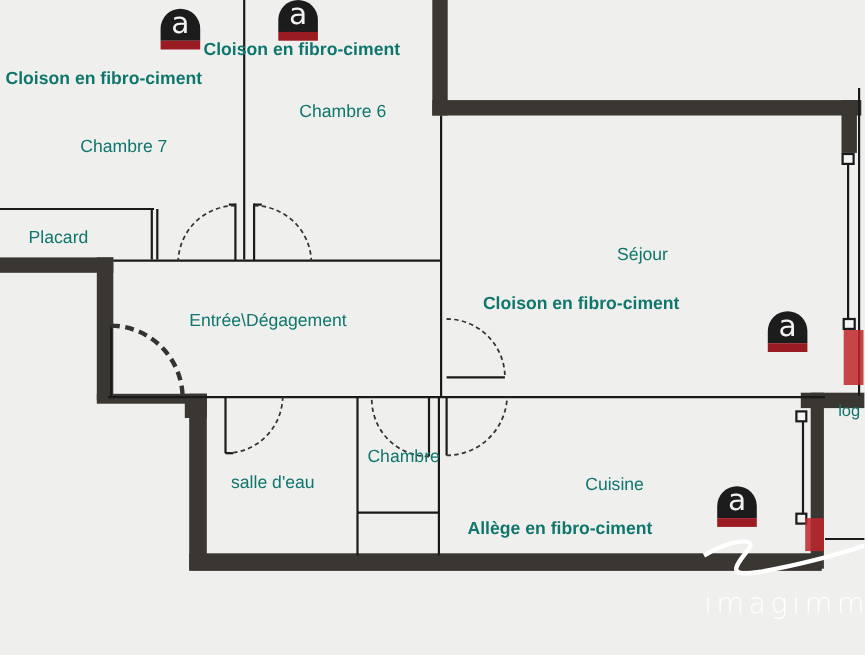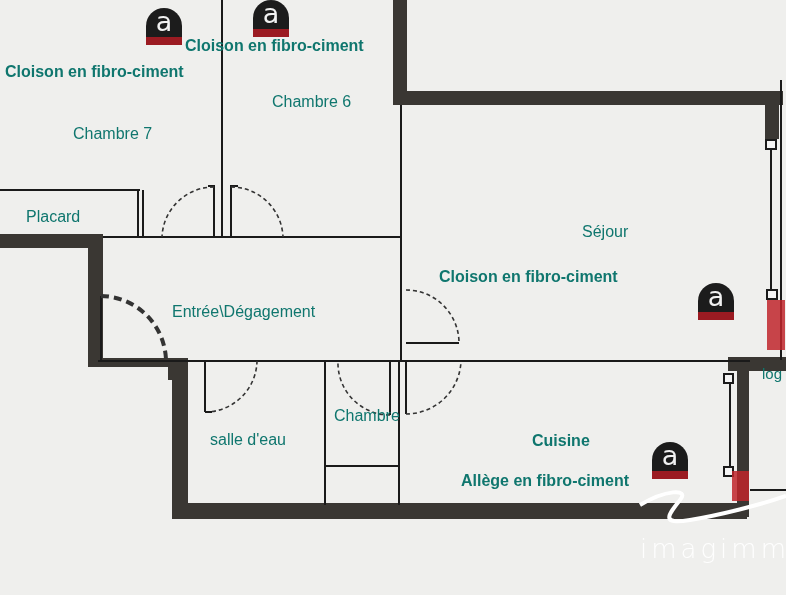--- a/index.html
+++ b/index.html
@@ -111,25 +111,25 @@
 </div>
 <div class="badge" style="left:652px;top:442px;">
   <div class="top"></div>
     <div class="bot"></div>
   <div class="glyph">a</div>
 </div>
 
 <div class="lbl mat" style="left:185px;top:38px;">Cloison en fibro-ciment</div>
 <div class="lbl mat" style="left:5px;top:64px;">Cloison en fibro-ciment</div>
 <div class="lbl mat" style="left:439px;top:269px;">Cloison en fibro-ciment</div>
-<div class="lbl mat" style="left:425px;top:473px;margin-left:36px;">Allège en fibro-ciment</div>
+<div class="lbl mat" style="left:425px;top:473px;">Allège en fibro-ciment</div>
 
 <div class="lbl room" style="left:272px;top:94px;">Chambre 6</div>
 <div class="lbl room" style="left:73px;top:126px;">Chambre 7</div>
 <div class="lbl room" style="left:26px;top:209px;">Placard</div>
-<div class="lbl room" style="left:561px;top:224px;margin-left:21px;">Séjour</div>
-<div class="lbl room" style="left:172px;top:304px;">Entrée\Dégagement</div>
+<div class="lbl room" style="left:561px;top:224px;">Séjour</div>
+<div class="lbl room" style="left:172px;top:284px;">Entrée\Dégagement</div>
 <div class="lbl room" style="left:334px;top:408px;">Chambre</div>
 <div class="lbl room" style="left:210px;top:432px;">salle d'eau</div>
-<div class="lbl room" style="left:532px;top:433px;font-weight:bold;">Cuisine</div>
+<div class="lbl room" style="left:532px;top:433px;">Cuisine</div>
 <div class="lbl room" style="left:762px;top:366px;font-size:15px;">log</div>
 
 <div class="watermark">imagimmo</div>
 
 </body></html>

